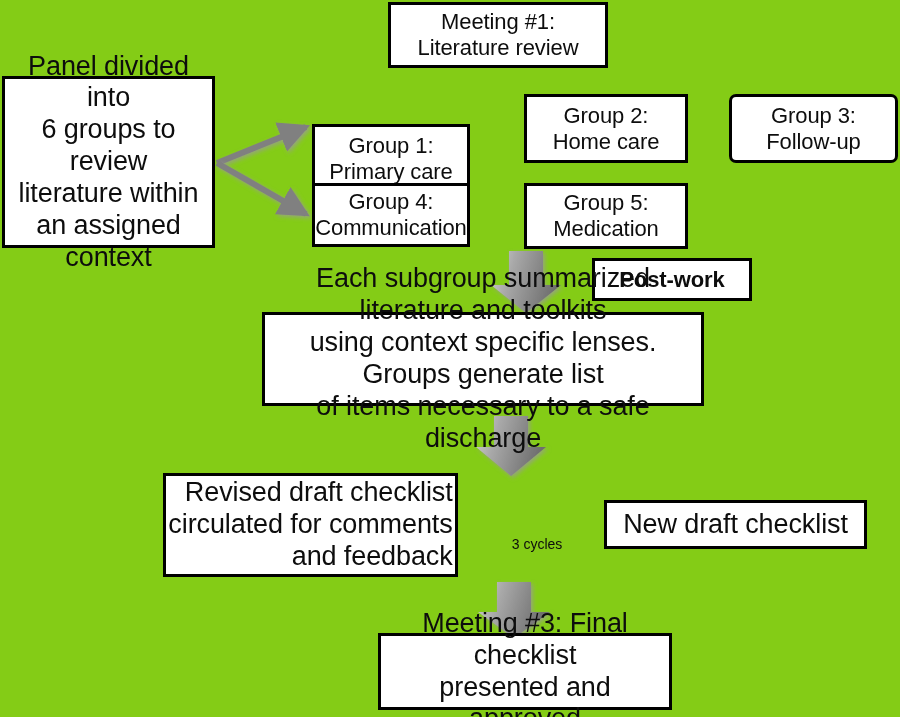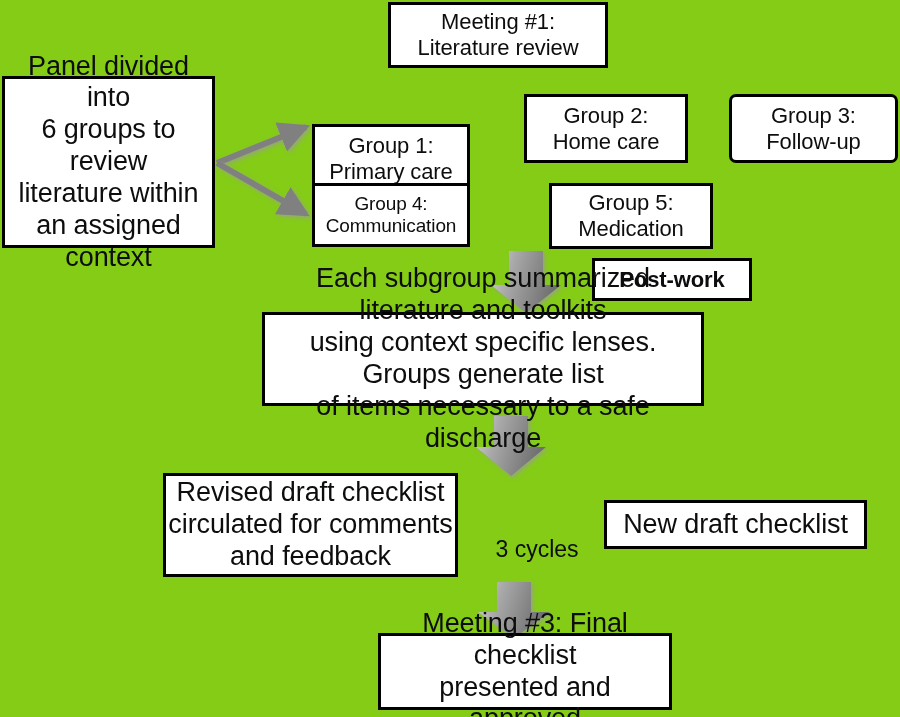--- a/index.html
+++ b/index.html
@@ -31,35 +31,35 @@
     text-align: center;
     color: #0d0d0d;
     line-height: 1.18;
     white-space: pre-line;
     letter-spacing: -0.1px;
   }
 
   
   .fs-22 { font-size: 22px; }
   .fs-21 { font-size: 27px; }
-  .fs-17 { font-size: 19px; }
+  .fs-17 { font-size: 22px; }
 
   
   #arrows {
     position: absolute;
     left: 0;
     top: 0;
     width: 900px;
     height: 717px;
     pointer-events: none;
   }
 
   .cycles-label {
     position: absolute;
-    font-size: 23px;
+    font-size: 14px;
     color: #0d0d0d;
     text-align: center;
     white-space: nowrap;
   }
 </style>
 </head>
 <body>
 
 <div id="canvas">
 
@@ -121,31 +121,31 @@
 
   <div class="box fs-22" style="left:524px; top:94px; width:164px; height:69px;">Group 2:
 Home care</div>
 
   <div class="box fs-22" style="left:729px; top:94px; width:169px; height:69px;border-radius:7px;">Group 3:
 Follow-up</div>
 
   <div class="box fs-17" style="left:312px; top:183px; width:158px; height:64px;">Group 4:
 Communication</div>
 
-  <div class="box fs-22" style="left:524px; top:183px; width:164px; height:66px;margin-left:25px;">Group 5:
+  <div class="box fs-22" style="left:524px; top:183px; width:164px; height:66px;">Group 5:
 Medication</div>
 
 
   <div class="box fs-22" style="left:592px; top:258px; width:160px; height:43px;font-weight:bold;">Post-work</div>
 
   <div class="box fs-21" style="left:262px; top:312px; width:442px; height:94px;">Each subgroup summarized literature and toolkits
 using context specific lenses.  Groups generate list
 of items necessary to a safe discharge</div>
 
-  <div class="box fs-21" style="left:163px; top:473px; width:295px; height:104px;">Revised draft checklist
+  <div class="box fs-21" style="left:163px; top:473px; width:295px; height:104px;text-align:right;">Revised draft checklist
 circulated for comments
 and feedback</div>
 
   <div class="box fs-21" style="left:604px; top:500px; width:263px; height:49px;">New draft checklist</div>
 
   <div class="box fs-21" style="left:378px; top:633px; width:294px; height:77px;">Meeting #3: Final checklist
 presented and approved</div>
 
   <div class="cycles-label" style="left:482px; top:536px; width:110px;">3 cycles</div>
 

